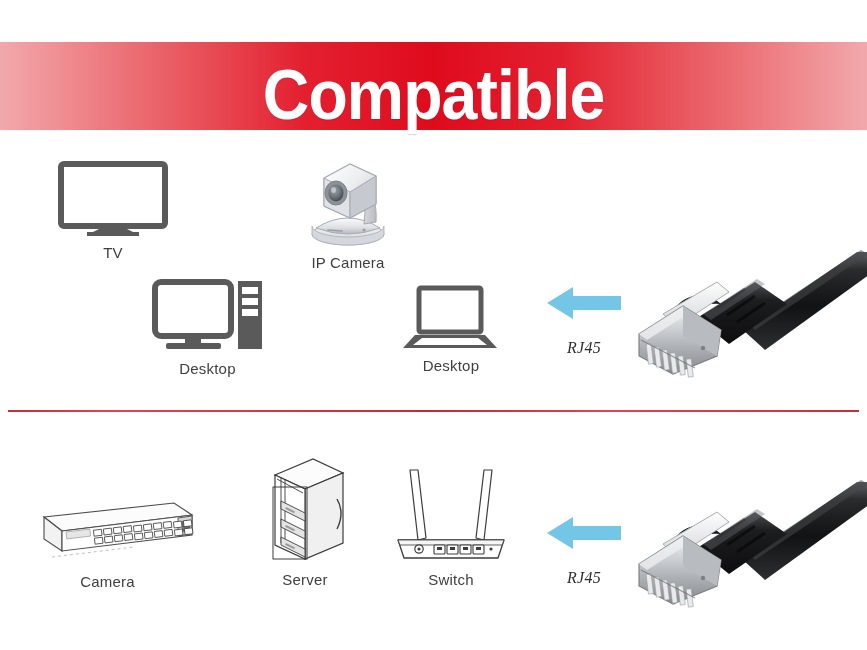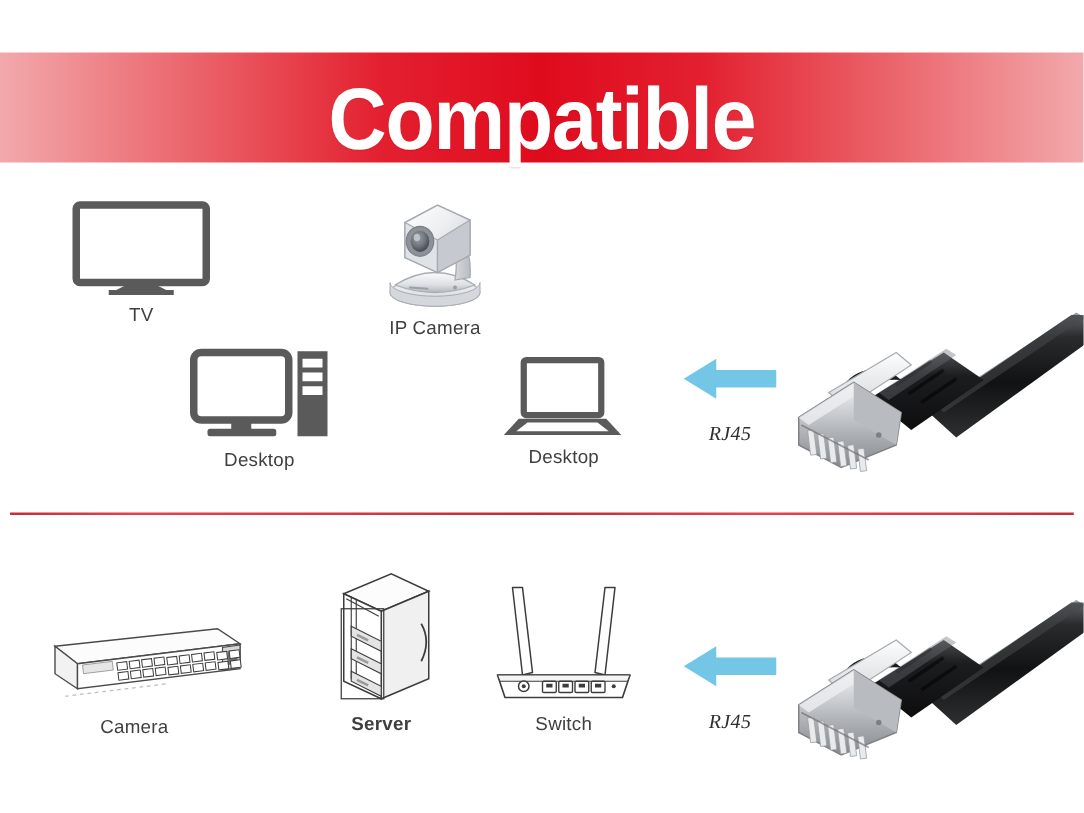--- a/index.html
+++ b/index.html
@@ -304,21 +304,21 @@
               <rect x="162" y="35" width="8" height="6"></rect>
           </g>
         </g>
 
         <path d="M30 62 L112 52" stroke="#bdbdbd" stroke-width="1" stroke-dasharray="3 3"></path>
       </svg>
     </div>
     <div class="node-label">Camera</div>
   </div>
 
-  <div class="node" style="left:255px; top:455px; width:100px;font-weight:bold;">
+  <div class="node" style="left:255px; top:455px; width:100px;">
     <div class="icon-wrap" style="height:110px;">
       <svg width="92" height="110" viewBox="0 0 92 110">
 
         <path d="M16 20 L54 4 L84 18 L46 34 Z" fill="#fcfcfc" stroke="#3c3c3c" stroke-width="1.2"></path>
 
         <path d="M46 34 L84 18 L84 88 L46 104 Z" fill="#f0f0f0" stroke="#3c3c3c" stroke-width="1.2"></path>
 
         <path d="M16 20 L46 34 L46 104 L16 90 Z" fill="#ffffff" stroke="#3c3c3c" stroke-width="1.2"></path>
 
         <rect x="14" y="32" width="34" height="72" fill="none" stroke="#3c3c3c" stroke-width="1"></rect>

